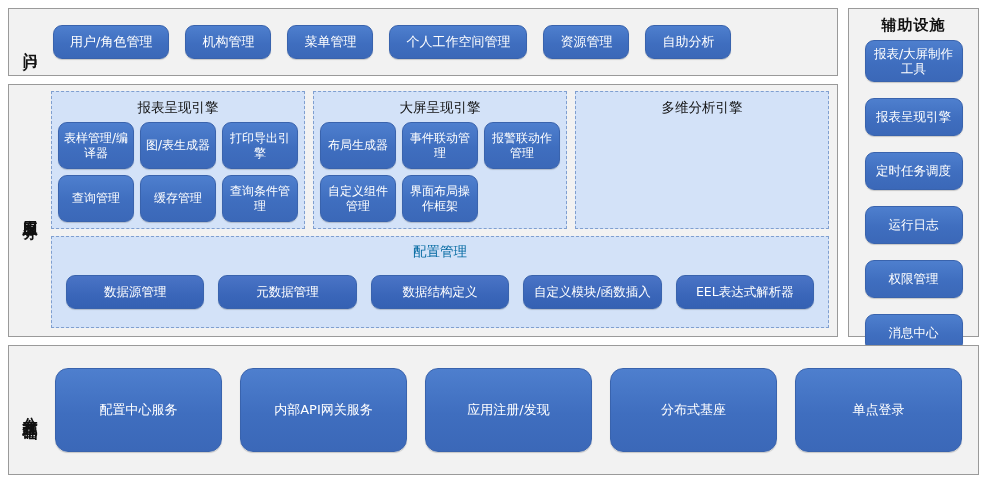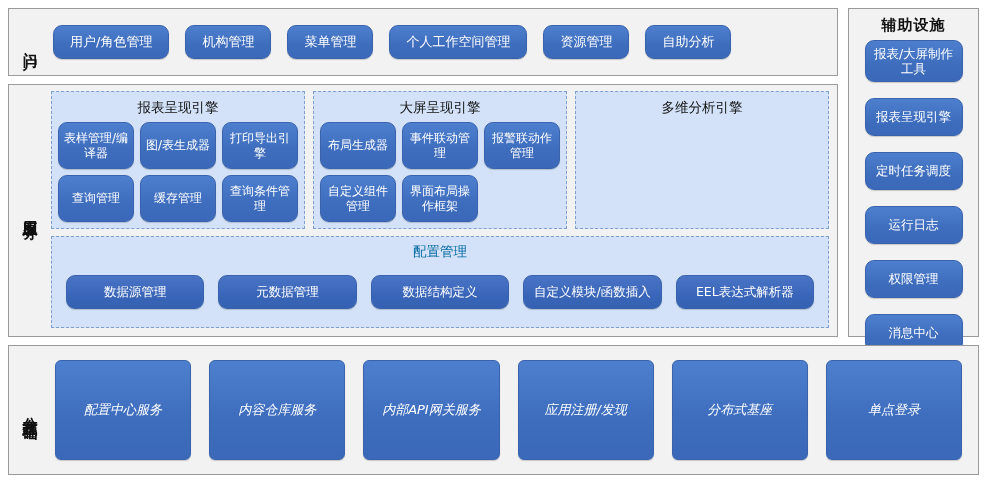--- a/index.html
+++ b/index.html
@@ -115,21 +115,21 @@
   #config-row .btn{height:34px;flex:1 1 0;font-size:12.5px;}
 
   
   #base-section{
     position:absolute;left:8px;top:345px;width:971px;height:130px;
   }
   #base-row{
     flex:1;display:flex;align-items:center;justify-content:space-between;
     gap:18px;padding:10px 16px 10px 6px;
   }
-  #base-row .btn{flex:1 1 0;height:100px;font-size:13px;border-radius:6px;font-style:italic;}
+  #base-row .btn{flex:1 1 0;height:84px;font-size:13px;border-radius:13px;}
 </style>
 </head>
 <body>
 
 <div class="page">
 
   <div class="section" id="portal-section">
     <div class="side-label two-char">
       <span class="v">门户</span>
     </div>
@@ -207,21 +207,20 @@
 
     </div>
   </div>
 
   <div class="section" id="base-section">
     <div class="side-label">
       <span class="v">分布式基础</span>
     </div>
     <div id="base-row">
       <div class="btn">配置中心服务</div>
-      <div class="btn">内容仓库服务</div>
       <div class="btn">内部API网关服务</div>
       <div class="btn">应用注册/发现</div>
       <div class="btn">分布式基座</div>
       <div class="btn">单点登录</div>
     </div>
   </div>
 
 </div>
 
 </body></html>

